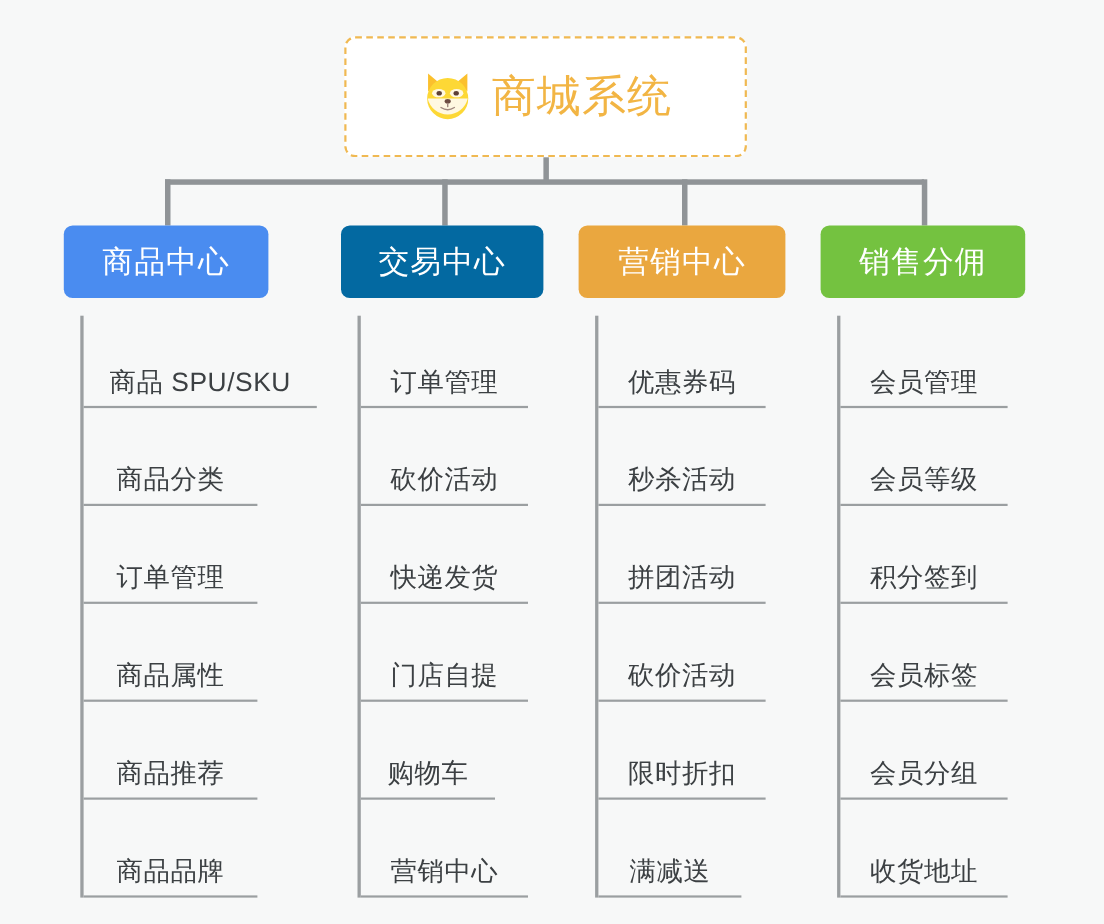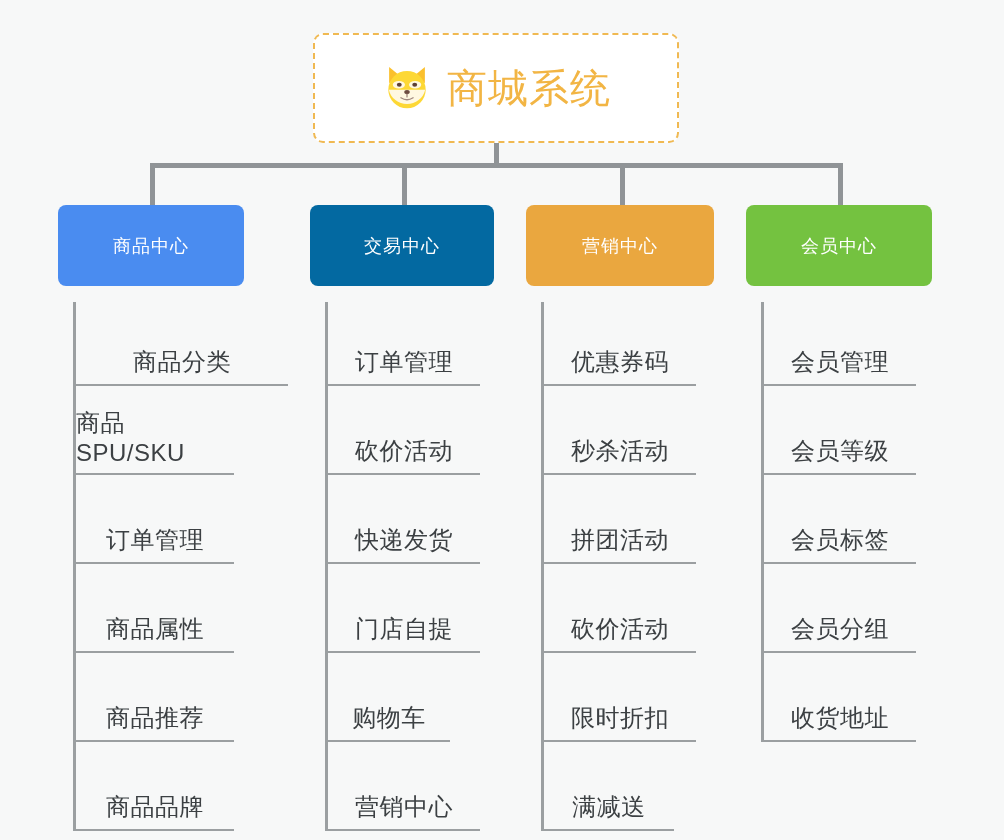--- a/index.html
+++ b/index.html
@@ -84,27 +84,27 @@
   .column {
     position: absolute;
     top: 205px;
   }
   .col-1 { left: 58px;  width: 186px; }
   .col-2 { left: 310px; width: 184px; }
   .col-3 { left: 526px; width: 188px; }
   .col-4 { left: 746px; width: 186px; }
 
   .cat-box {
-    height: 81px;
+    height: 66px;
     border-radius: 8px;
     display: flex;
     align-items: center;
     justify-content: center;
     color: #ffffff;
-    font-size: 18px;
+    font-size: 28px;
     letter-spacing: 1px;
     user-select: none;
   }
 
   
   .leaf-list {
     margin-left: 15px;
     border-left: 3px solid #9b9fa1;
     padding: 0;
     list-style: none;
@@ -168,24 +168,24 @@
   <div class="conn conn-drop drop-2"></div>
   <div class="conn conn-drop drop-3"></div>
   <div class="conn conn-drop drop-4"></div>
 
   <div class="column col-1">
     <div class="cat-box" style="background:#4a8cf0">
       <span>商品中心</span>
     </div>
     <ul class="leaf-list w1">
       <li class="leaf-item">
+          <span>商品 SPU/SKU</span>
+        </li>
+      <li class="leaf-item">
           <span>商品分类</span>
-        </li>
-      <li class="leaf-item">
-          <span>商品 SPU/SKU</span>
         </li>
       <li class="leaf-item">
           <span>订单管理</span>
         </li>
       <li class="leaf-item">
           <span>商品属性</span>
         </li>
       <li class="leaf-item">
           <span>商品推荐</span>
         </li>
@@ -242,30 +242,33 @@
           <span>限时折扣</span>
         </li>
       <li class="leaf-item short">
           <span>满减送</span>
         </li>
     </ul>
   </div>
 
   <div class="column col-4">
     <div class="cat-box" style="background:#74c240">
-      <span>会员中心</span>
+      <span>销售分佣</span>
     </div>
     <ul class="leaf-list w4">
       <li class="leaf-item">
           <span>会员管理</span>
         </li>
       <li class="leaf-item">
           <span>会员等级</span>
         </li>
       <li class="leaf-item">
+          <span>积分签到</span>
+        </li>
+      <li class="leaf-item">
           <span>会员标签</span>
         </li>
       <li class="leaf-item">
           <span>会员分组</span>
         </li>
       <li class="leaf-item">
           <span>收货地址</span>
         </li>
     </ul>
   </div>

